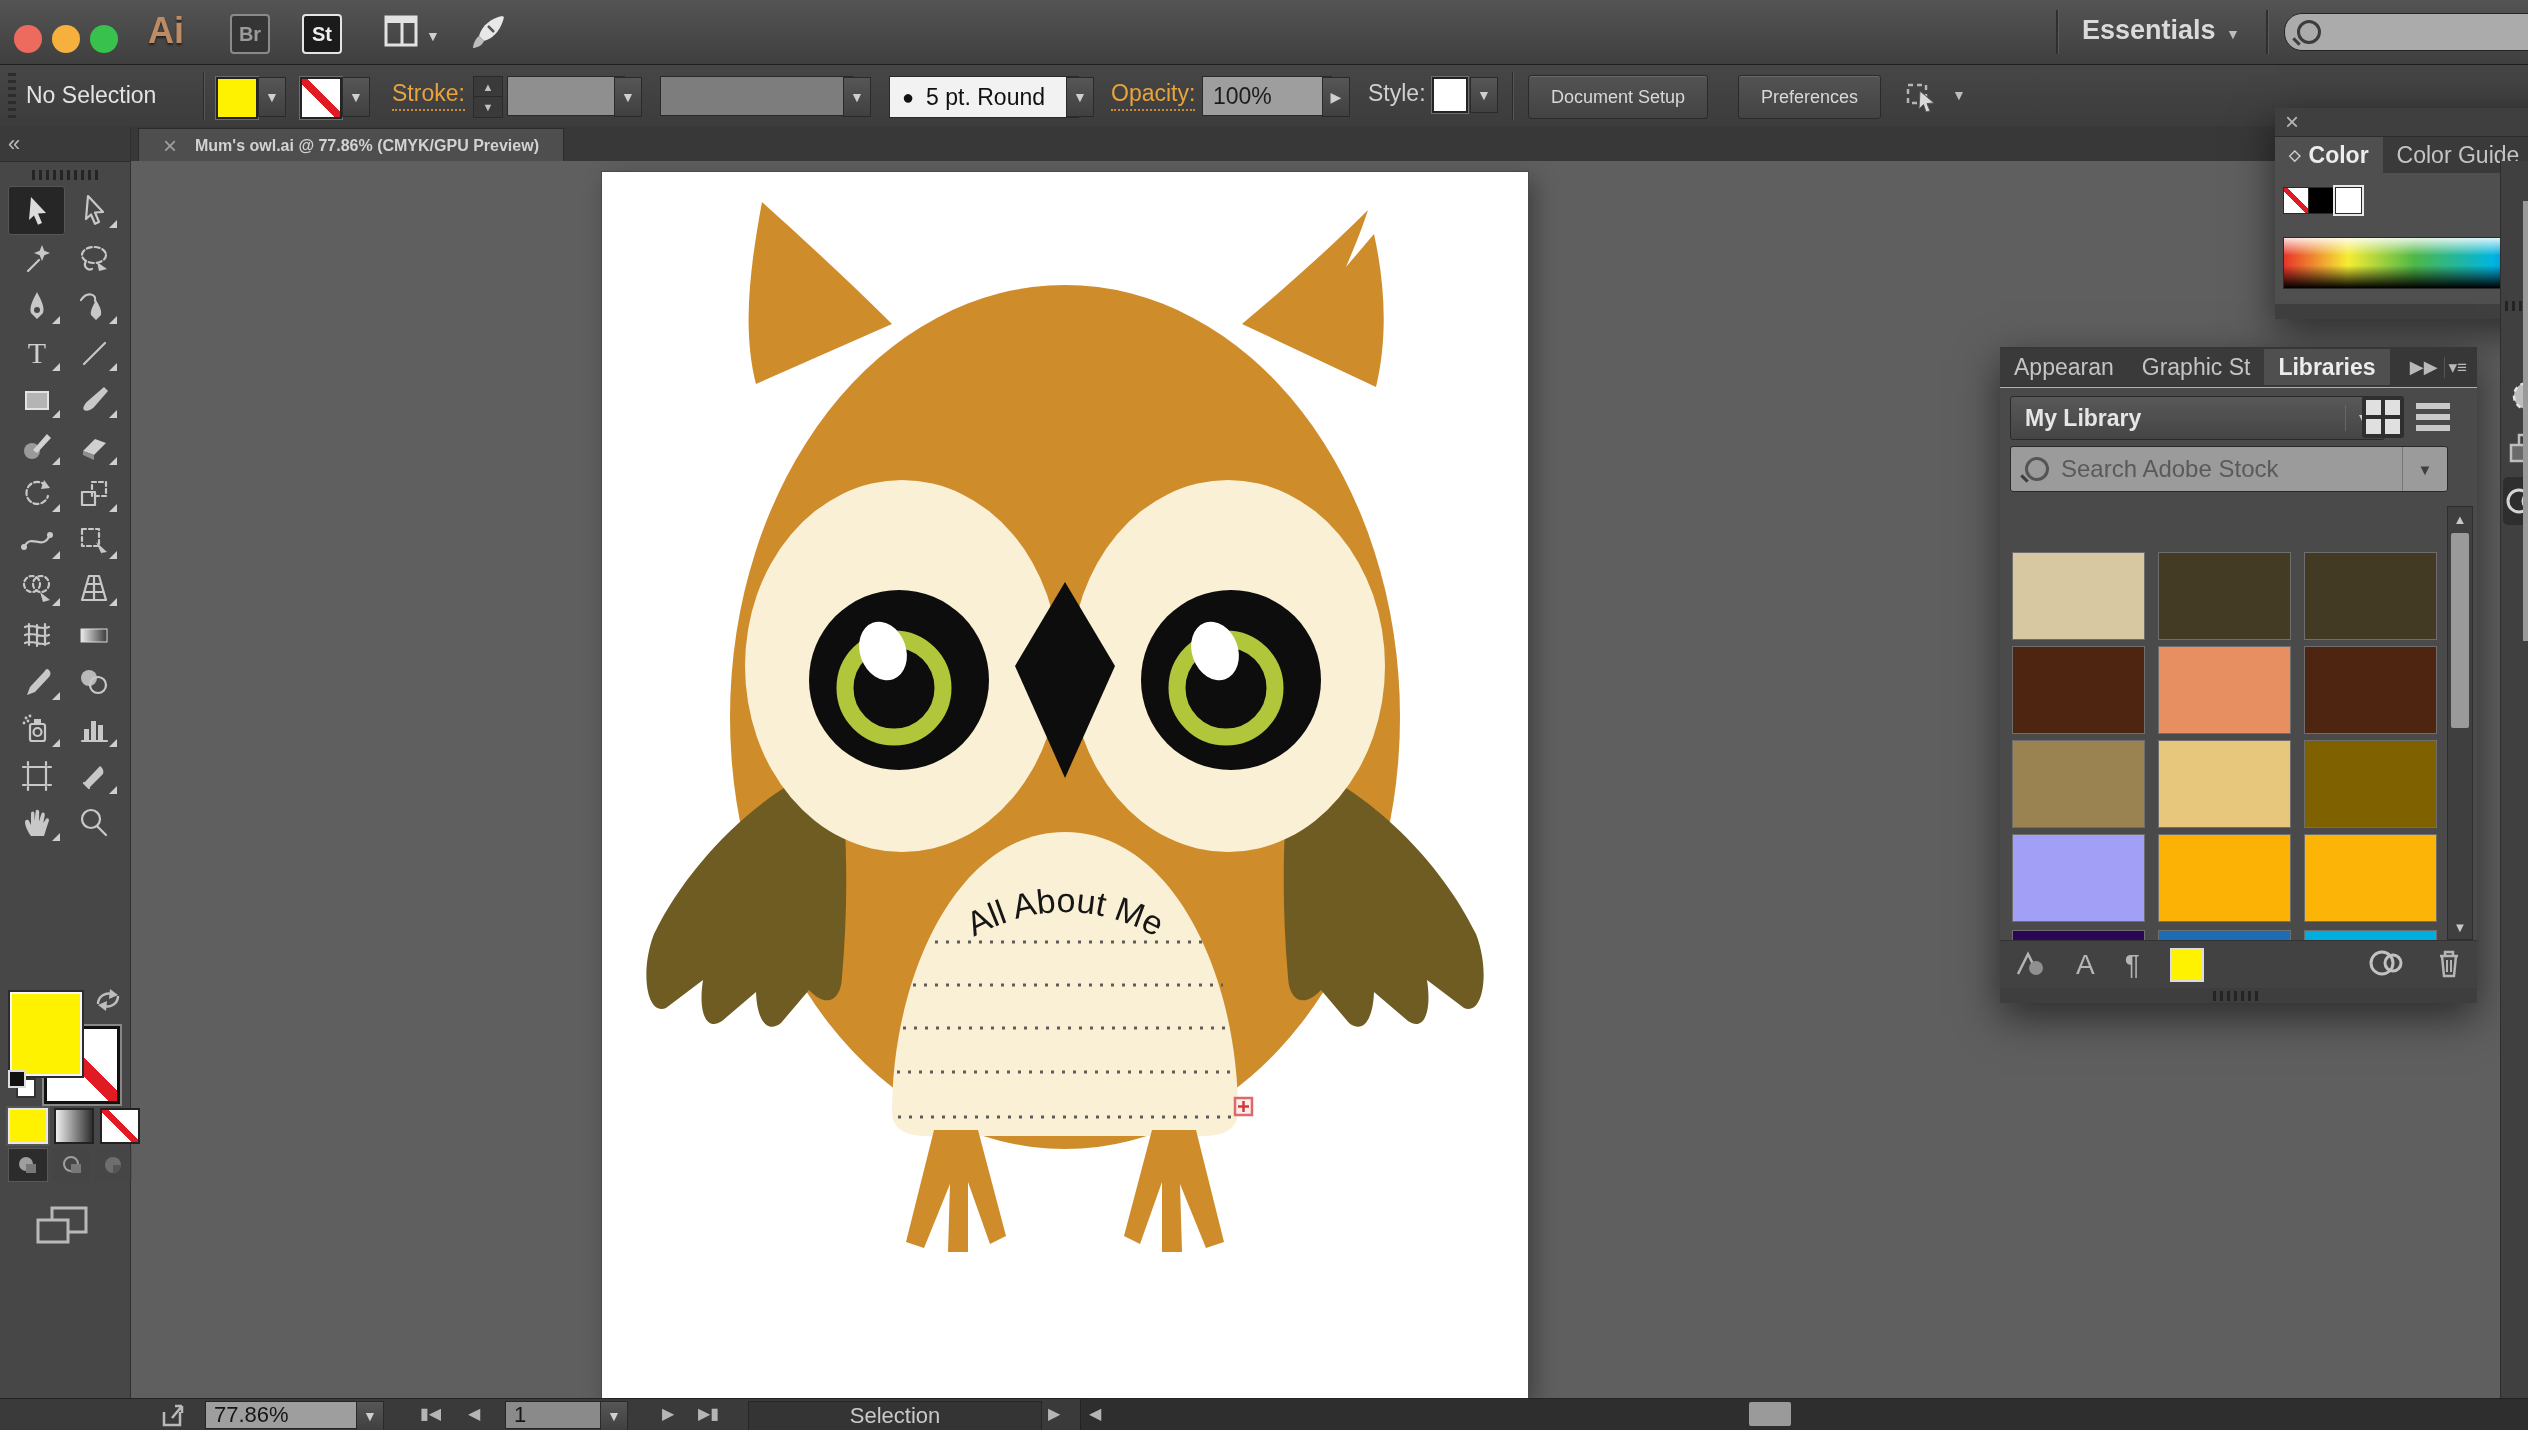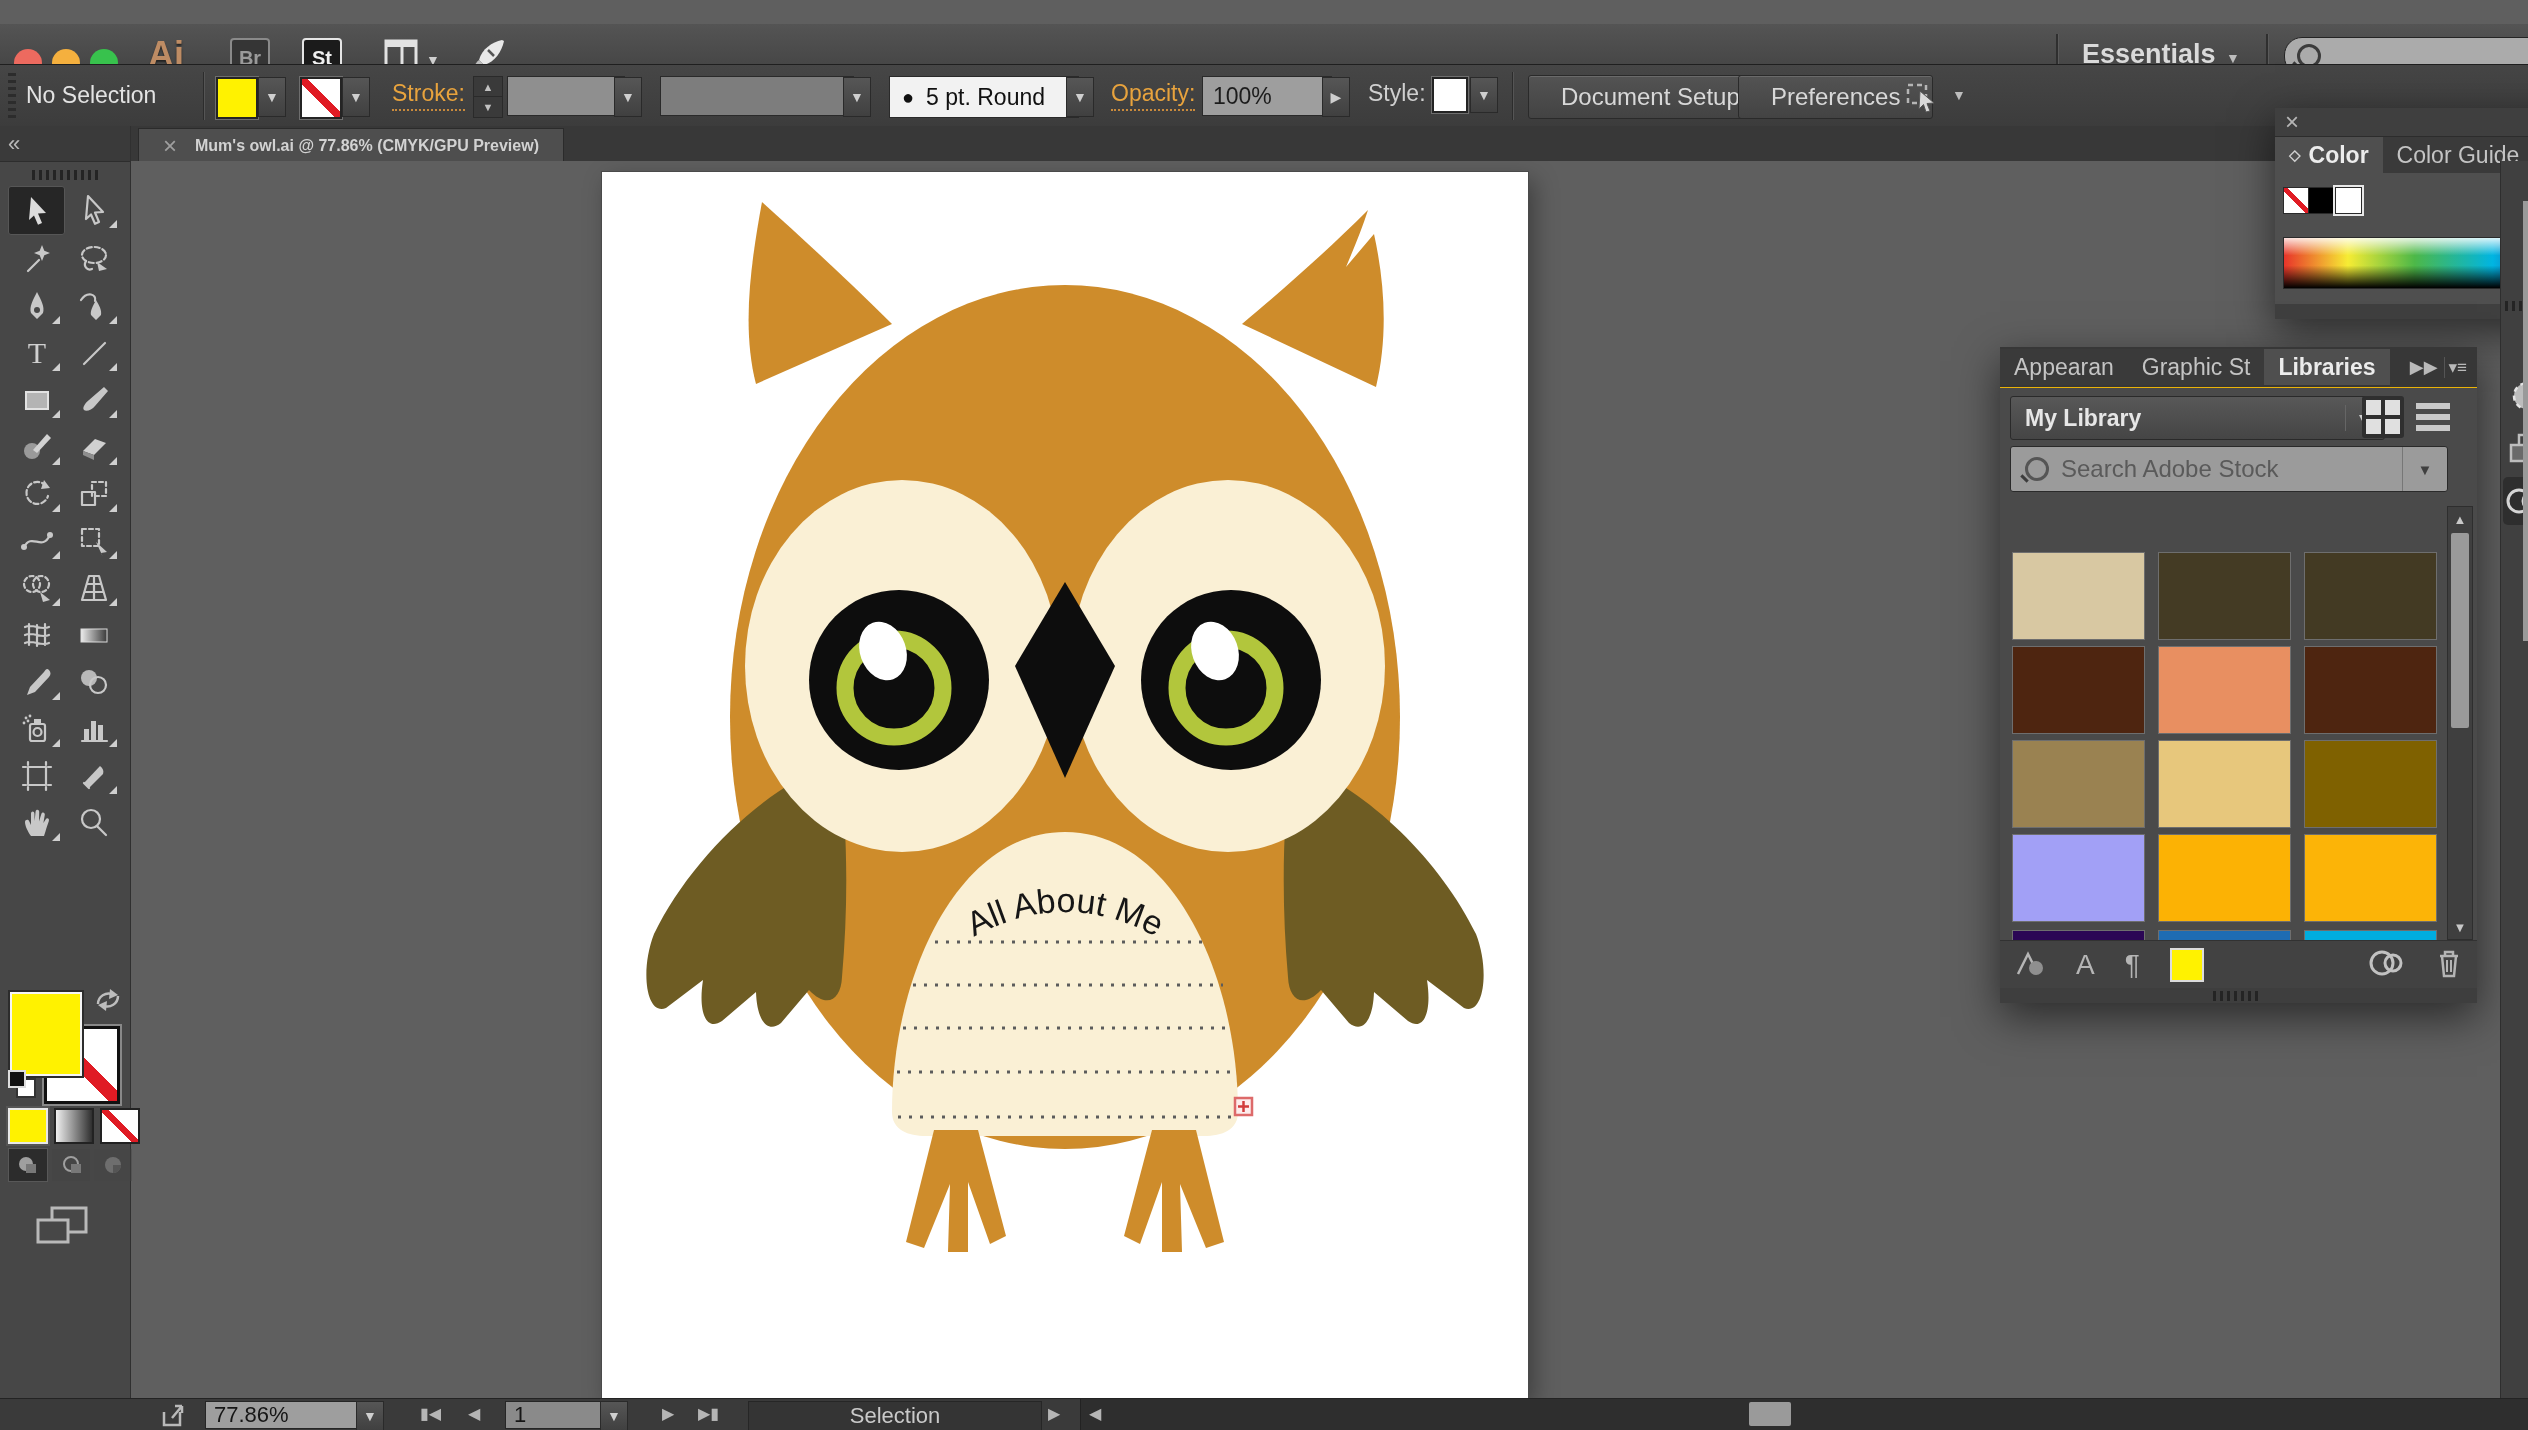--- a/index.html
+++ b/index.html
@@ -2,39 +2,39 @@
 <html style="--owl-gold: #CE8C2B; --owl-face: #FAF0D5; --owl-ring: #B2C63C; --owl-wing: #6E5C23; --owl-black: #0D0D0D;"><head>
 <meta charset="utf-8">
 <style>
   html,body{margin:0;padding:0;background:#222;}
   #screen{position:relative;width:2528px;height:1430px;overflow:hidden;
     font-family:"Liberation Sans",sans-serif;color:#d6d6d6;background:#5f5f5f;}
   .abs{position:absolute;}
   .row{display:flex;align-items:center;}
   
   #menubar{left:0;top:0;width:2528px;height:64px;
-    background:linear-gradient(#545454,#3f3f3f);border-bottom:1px solid #2a2a2a;margin-top:24px;}
+    background:linear-gradient(#545454,#3f3f3f);border-bottom:1px solid #2a2a2a;}
   .tl{width:28px;height:28px;border-radius:50%;}
   .mb-sep{width:2px;height:44px;background:#2f2f2f;border-right:1px solid #5a5a5a;}
   .appbtn{width:36px;height:36px;display:flex;align-items:center;justify-content:center;
     font-weight:bold;font-size:20px;border-radius:4px;}
   
   #controlbar{left:0;top:64px;width:2528px;height:62px;background:linear-gradient(#464646,#3c3c3c);
     border-top:1px solid #1f1f1f;border-bottom:1px solid #262626;}
   .grip-v{width:8px;height:46px;background:repeating-linear-gradient(#2c2c2c 0 3px,transparent 3px 7px);}
   .cb-sep{width:1px;height:48px;background:#2c2c2c;border-right:1px solid #555;}
   .swatchbox{width:38px;height:38px;border:2px solid #242424;outline:1px solid #6e6e6e;background:#fff;}
   .ddbtn{width:26px;height:38px;background:linear-gradient(#565656,#404040);border:1px solid #2a2a2a;
     display:flex;align-items:center;justify-content:center;color:#cfcfcf;font-size:14px;}
   .orange-label{color:#e8a33d;font-size:23px;border-bottom:2px dotted #c98a3c;padding-bottom:2px;}
   .field{background:#9e9e9e;color:#1c1c1c;font-size:23px;display:flex;align-items:center;
     border:1px solid #2a2a2a;padding:0 10px;height:38px;}
   .pushbtn{height:42px;background:linear-gradient(#535353,#434343);border:1px solid #2a2a2a;
-    box-shadow:inset 0 1px 0 #6a6a6a;border-radius:3px;color:#d8d8d8;font-size:24px;
-    display:flex;align-items:center;padding:0 32px;}
+    box-shadow:inset 0 1px 0 #6a6a6a;border-radius:3px;color:#d8d8d8;font-size:18px;
+    display:flex;align-items:center;padding:0 22px;}
   .none-diag{background:linear-gradient(45deg,transparent 43%,#e01b24 43%,#e01b24 57%,transparent 57%),#fff;}
   
   #tooldock{left:0;top:126px;width:130px;height:1272px;background:#474747;border-right:1px solid #303030;}
   #tooldock .dockhead{height:35px;background:#3a3a3a;border-bottom:1px solid #2d2d2d;
     display:flex;align-items:center;padding-left:8px;color:#b9b9b9;font-size:22px;}
   .toolgrid{display:grid;grid-template-columns:57px 57px;justify-content:center;}
   .tcell{height:47px;display:flex;align-items:center;justify-content:center;position:relative;}
   .tcell.active{background:#262626;border:1px solid #565656;border-radius:3px;}
   .tcell.fly::after{content:"";position:absolute;right:5px;bottom:5px;border-style:solid;
     border-width:0 0 8px 8px;border-color:transparent transparent #cfcfcf transparent;}

